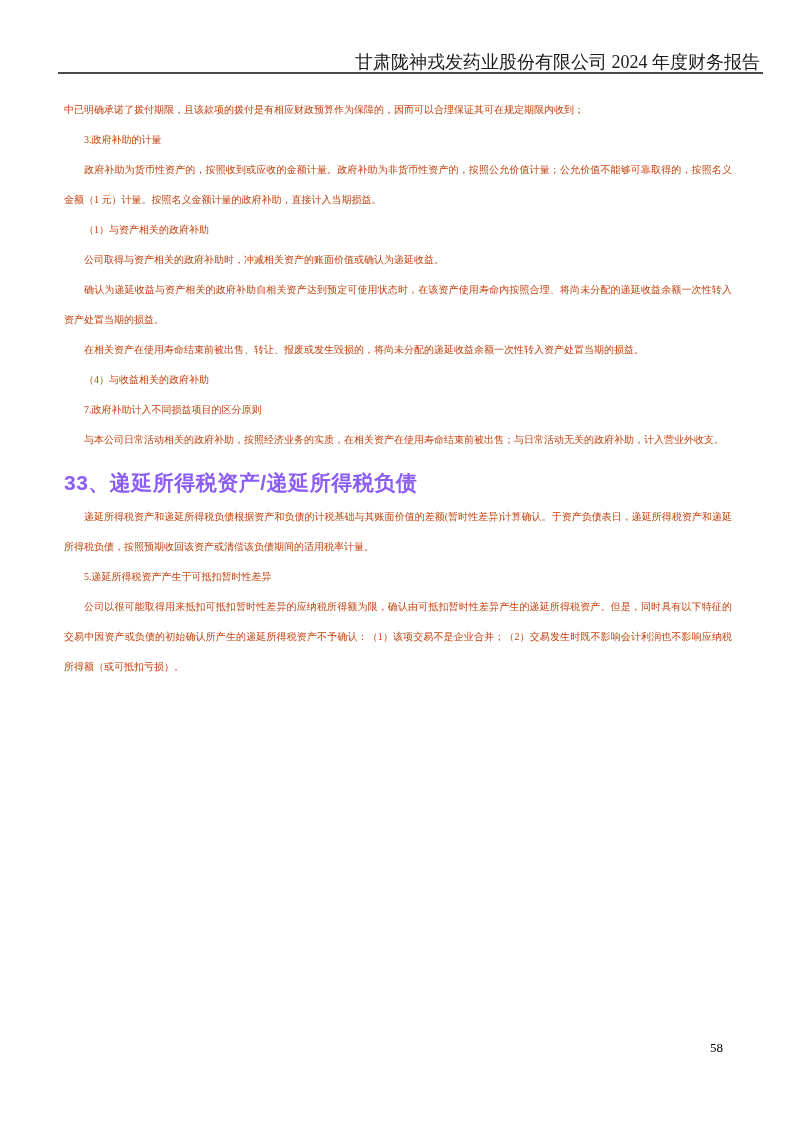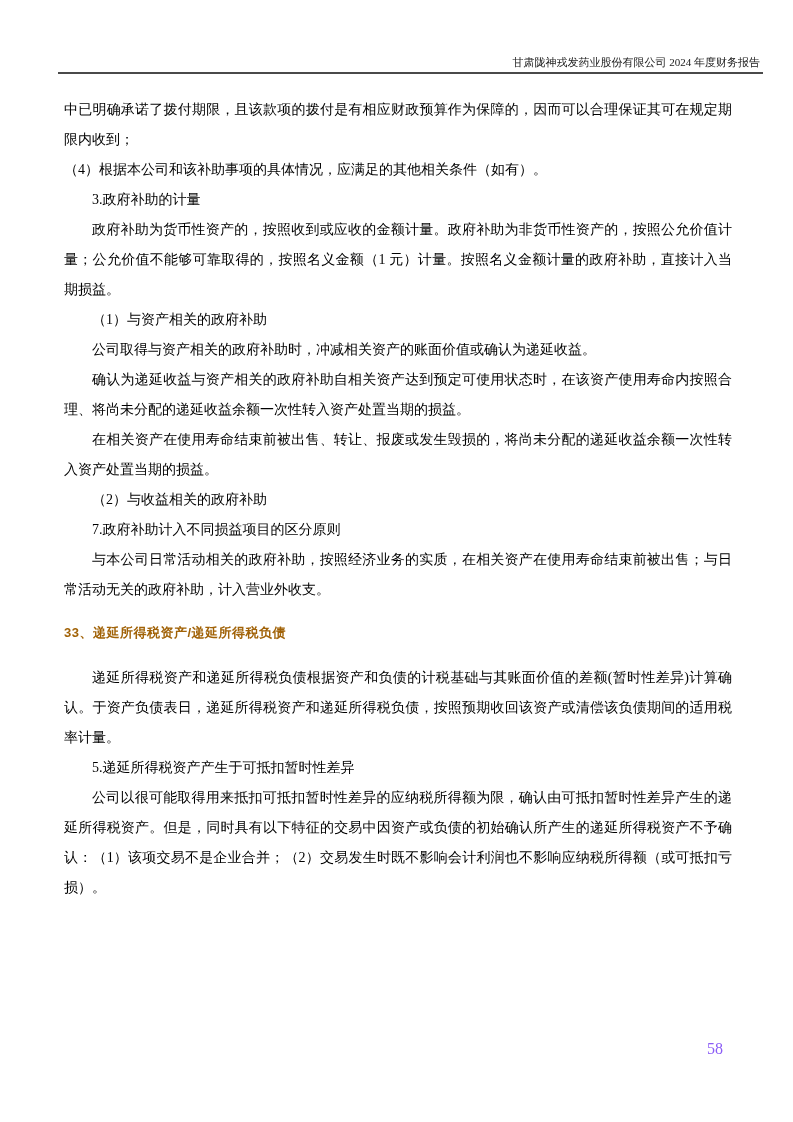--- a/index.html
+++ b/index.html
@@ -11,80 +11,79 @@
     color: #111111;
     overflow: hidden;
   }
   .page {
     position: absolute; inset: 0;
     background: #ffffff;
   }
   .header-title {
     position: absolute;
     top: 53px; right: 33px;
-    font-size: 11px;
+    font-size: 18px;
     line-height: 18px;
     color: #1a1a1a;
     white-space: nowrap;
   }
   .header-rule {
     position: absolute;
     top: 72px; left: 58px; right: 30px;
     height: 2px;
     background: #4a4a4a;
   }
   .doc-body {
     position: absolute;
     top: 95px; left: 64px;
     width: 668px;
   }
   .para {
     margin: 0;
-    font-size: 14px;
+    font-size: 10px;
     line-height: 30px;
     text-align: justify;
     text-justify: inter-ideograph;
-    color: #000000;
+    color: #c2410c;
   }
   .para.indent { text-indent: 2em; }
   .section-heading {
-    margin: 13px 0 15px 0;
+    margin: 13px 0 4px 0;
     font-family: "Liberation Sans", "DejaVu Sans", sans-serif;
-    font-size: 13px;
+    font-size: 21px;
     font-weight: bold;
     line-height: 30px;
-    color: #a16207;
+    color: #8b5cf6;
     letter-spacing: 0.5px;
   }
   .page-number {
     position: absolute;
     top: 1040px; right: 70px;
-    font-size: 16px;
-    color: #8b5cf6;
+    font-size: 13px;
+    color: #000000;
   }
 </style>
 </head>
 <body>
 
 <div class="page">
 
   <div class="header-title">甘肃陇神戎发药业股份有限公司 2024 年度财务报告</div>
 
   <div class="header-rule"></div>
 
   <div class="doc-body">
       <p class="para">中已明确承诺了拨付期限，且该款项的拨付是有相应财政预算作为保障的，因而可以合理保证其可在规定期限内收到；</p>
-      <p class="para">（4）根据本公司和该补助事项的具体情况，应满足的其他相关条件（如有）。</p>
       <p class="para indent">3.政府补助的计量</p>
       <p class="para indent">政府补助为货币性资产的，按照收到或应收的金额计量。政府补助为非货币性资产的，按照公允价值计量；公允价值不能够可靠取得的，按照名义金额（1 元）计量。按照名义金额计量的政府补助，直接计入当期损益。</p>
       <p class="para indent">（1）与资产相关的政府补助</p>
       <p class="para indent">公司取得与资产相关的政府补助时，冲减相关资产的账面价值或确认为递延收益。</p>
       <p class="para indent">确认为递延收益与资产相关的政府补助自相关资产达到预定可使用状态时，在该资产使用寿命内按照合理、将尚未分配的递延收益余额一次性转入资产处置当期的损益。</p>
       <p class="para indent">在相关资产在使用寿命结束前被出售、转让、报废或发生毁损的，将尚未分配的递延收益余额一次性转入资产处置当期的损益。</p>
-      <p class="para indent">（2）与收益相关的政府补助</p>
+      <p class="para indent">（4）与收益相关的政府补助</p>
       <p class="para indent">7.政府补助计入不同损益项目的区分原则</p>
       <p class="para indent">与本公司日常活动相关的政府补助，按照经济业务的实质，在相关资产在使用寿命结束前被出售；与日常活动无关的政府补助，计入营业外收支。</p>
       <h2 class="section-heading">33、递延所得税资产/递延所得税负债</h2>
       <p class="para indent">递延所得税资产和递延所得税负债根据资产和负债的计税基础与其账面价值的差额(暂时性差异)计算确认。于资产负债表日，递延所得税资产和递延所得税负债，按照预期收回该资产或清偿该负债期间的适用税率计量。</p>
       <p class="para indent">5.递延所得税资产产生于可抵扣暂时性差异</p>
       <p class="para indent">公司以很可能取得用来抵扣可抵扣暂时性差异的应纳税所得额为限，确认由可抵扣暂时性差异产生的递延所得税资产。但是，同时具有以下特征的交易中因资产或负债的初始确认所产生的递延所得税资产不予确认：（1）该项交易不是企业合并；（2）交易发生时既不影响会计利润也不影响应纳税所得额（或可抵扣亏损）。</p>
     </div>
 
   <div class="page-number">58</div>
 

